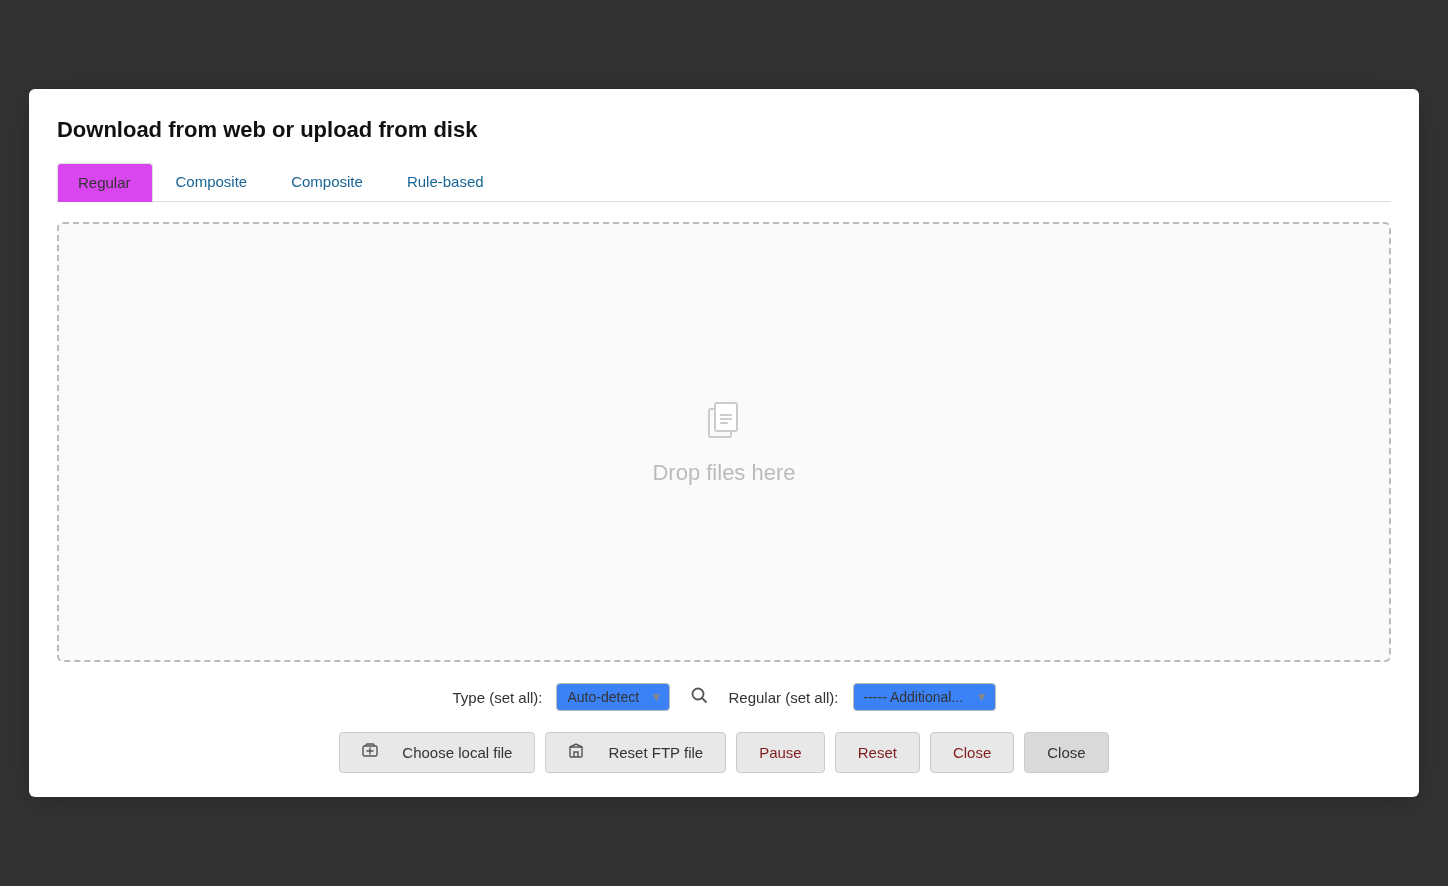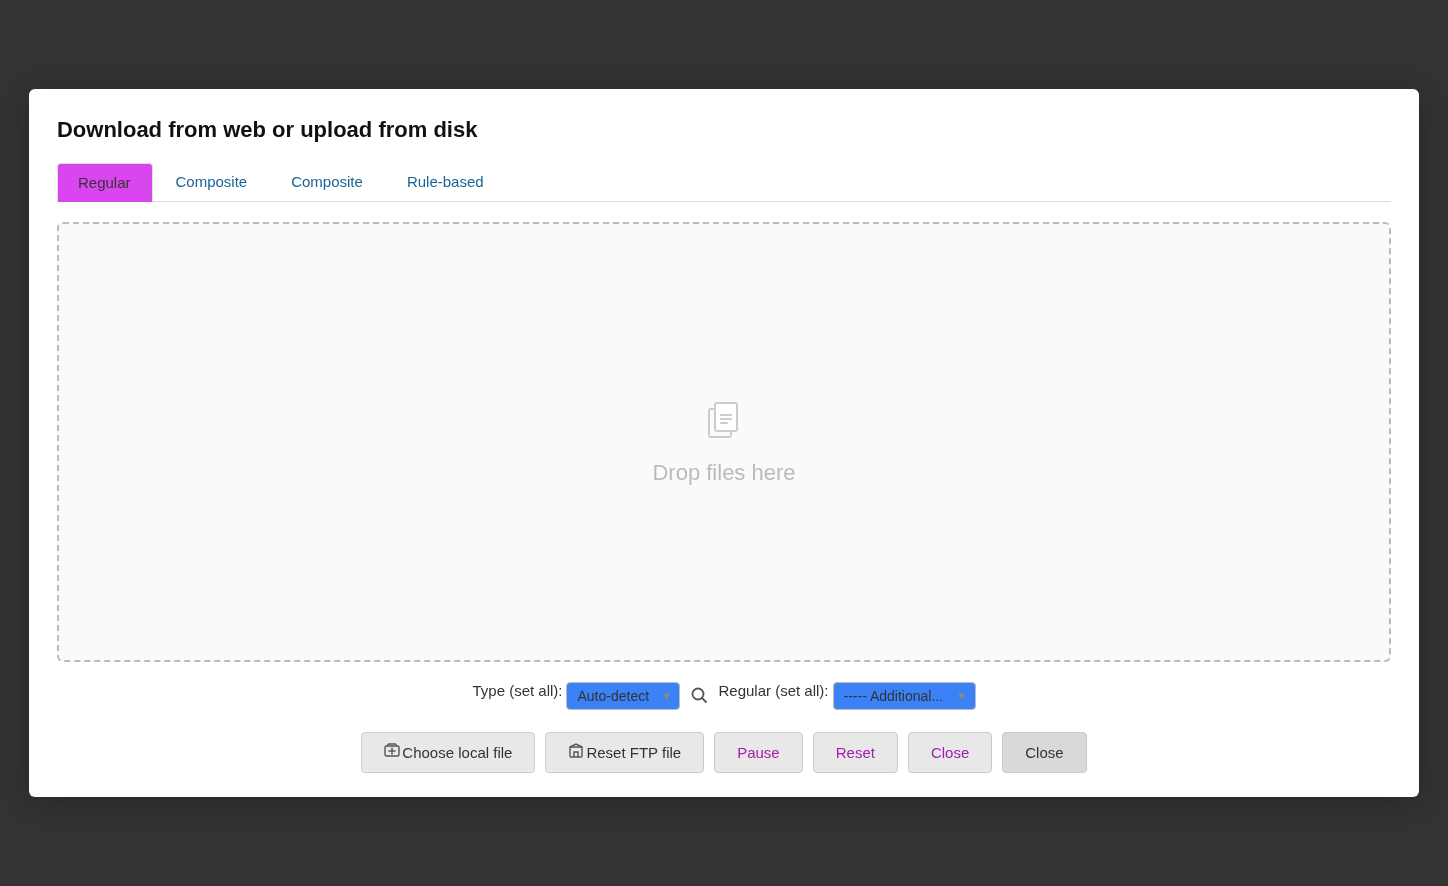--- a/index.html
+++ b/index.html
@@ -100,23 +100,23 @@
     }
 
     .drop-text {
       font-size: 22px;
       color: #bbb;
     }
 
     
     .options-row {
       display: flex;
-      align-items: flex-start;
-      justify-content: center;
-      gap: 4px;
+      align-items: center;
+      justify-content: center;
+      gap: 14px;
       margin-bottom: 20px;
       font-size: 15px;
       color: #333;
     }
 
     .options-row label {
       font-weight: 500;
       color: #333;
     }
 
@@ -166,32 +166,32 @@
     .btn {
       padding: 10px 22px;
       font-size: 15px;
       border-radius: 4px;
       border: 1.5px solid #ccc;
       background: #e8e8e8;
       color: #333;
       cursor: pointer;
       display: flex;
       align-items: center;
-      gap: 2px;
+      gap: 24px;
       font-weight: 400;
       white-space: nowrap;
     }
 
     .btn-close {
       background: #d9d9d9;
       font-weight: 500;
     }
 
     .btn-disabled {
-      color: #a21caf;
+      color: #7f1d1d;
       cursor: default;
     }
 
     .btn-icon {
       font-size: 15px;
     }
   </style>
 </head>
 <body>
 

